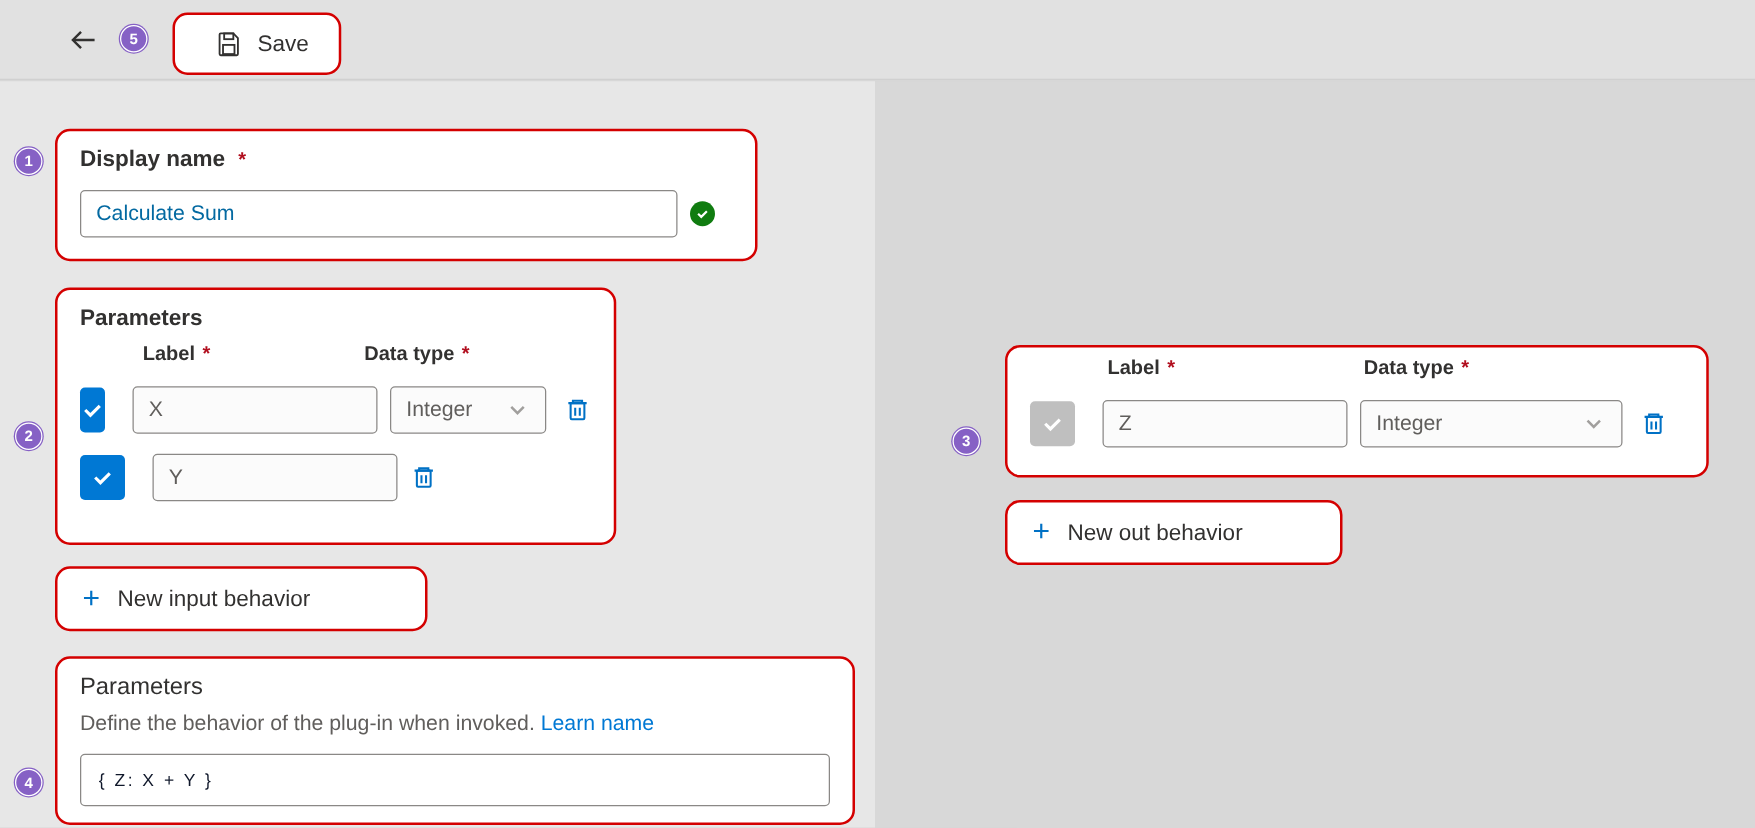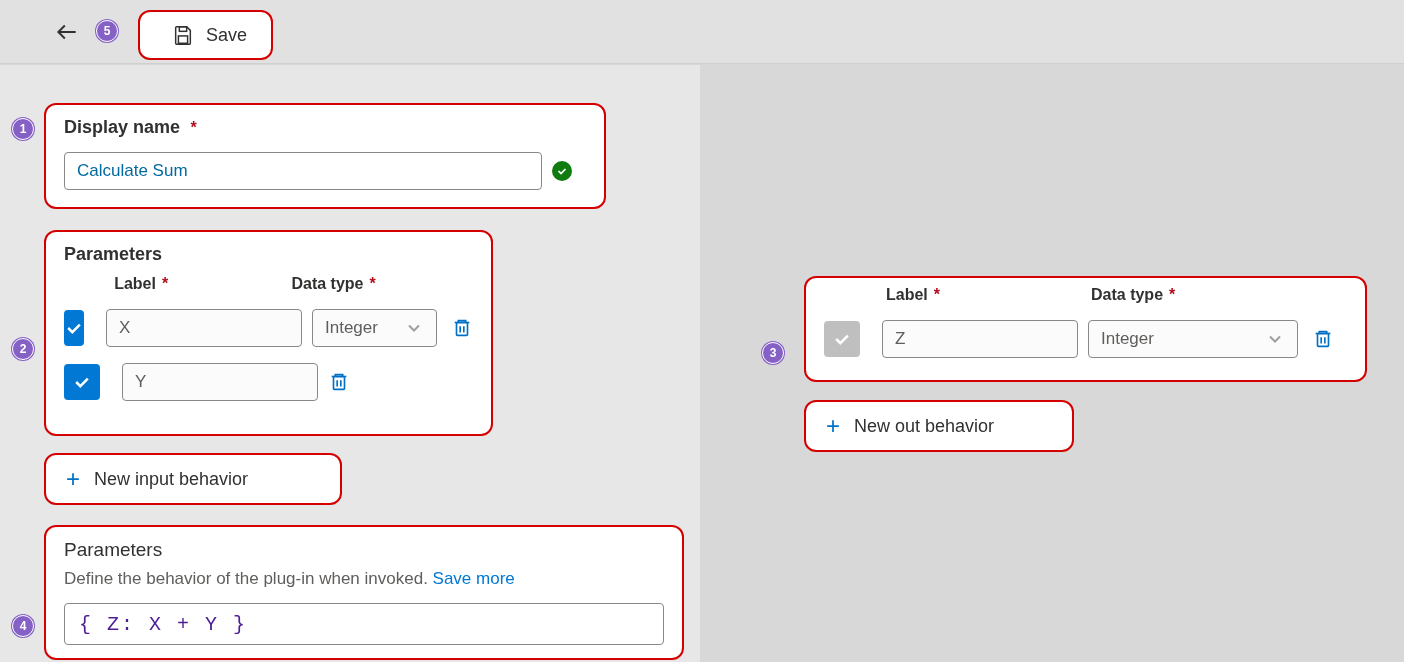--- a/index.html
+++ b/index.html
@@ -110,22 +110,22 @@
   
   .card-expr {
     position: absolute; left: 44px; top: 525px; width: 640px; height: 135px;
   }
   .expr-title { font-size: 19px; color: #323130; margin-bottom: 8px; }
   .expr-desc  { font-size: 17px; color: #605e5c; }
   .expr-link  { color: #0078d4; }
   .code-box {
     margin-top: 14px; border: 1px solid #8a8886; border-radius: 4px;
     height: 42px; display: flex; align-items: center; padding: 0 14px;
-    font-family: Liberation Mono, monospace; font-size: 20px; letter-spacing: 2px;
-    color: #4c1d95; background: #fff;
+    font-family: Liberation Sans, sans-serif; font-size: 14px; letter-spacing: 2px;
+    color: #0f172a; background: #fff;
   }
 
   
   .callout {
     position: absolute; width: 22px; height: 22px; border-radius: 50%;
     background: #8661c5; border: 1.5px solid #fff; color: #fff;
     font-size: 12px; font-weight: 600; display: flex;
     align-items: center; justify-content: center;
     box-shadow: 0 0 0 1px #8661c5;
   }
@@ -263,21 +263,21 @@
 
 <div class="new-btn new-out-btn">
   <span class="plus">+</span>
   <span>New out behavior</span>
 </div>
 
 <div class="card card-expr">
   <div class="expr-title">Parameters</div>
   <div class="expr-desc">
     <span>Define the behavior of the plug-in when invoked. </span>
-    <a class="expr-link">Save more</a>
+    <a class="expr-link">Learn name</a>
   </div>
   <div class="code-box">{ Z: X + Y }</div>
 </div>
 
 <div class="callout co1">1</div>
 <div class="callout co2">2</div>
 <div class="callout co3">3</div>
 <div class="callout co4">4</div>
 <div class="callout co5">5</div>
 

